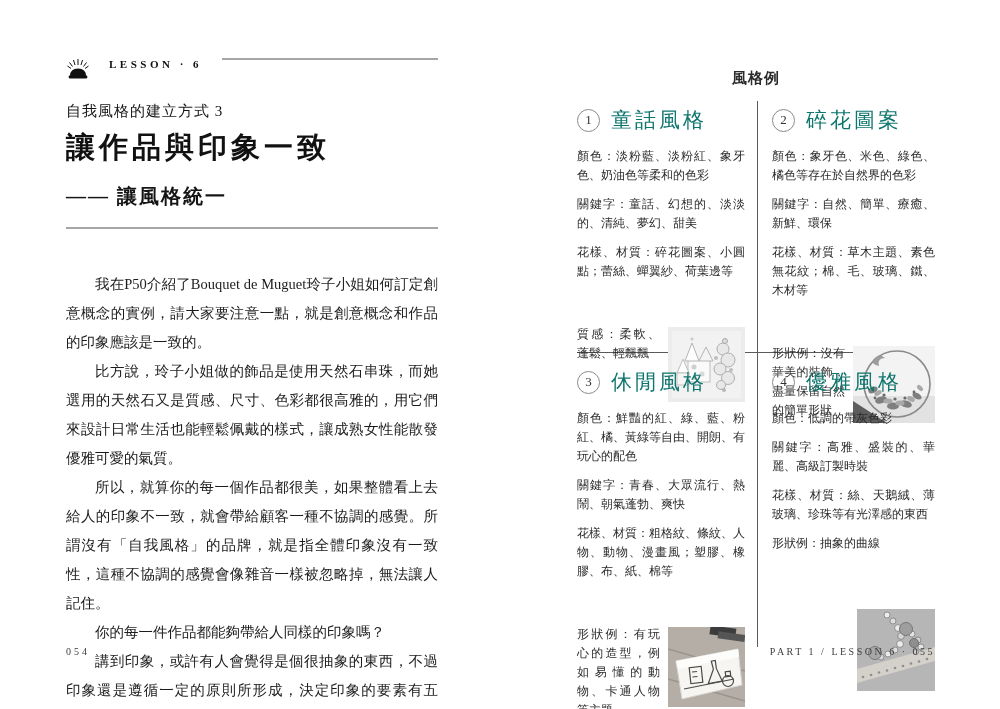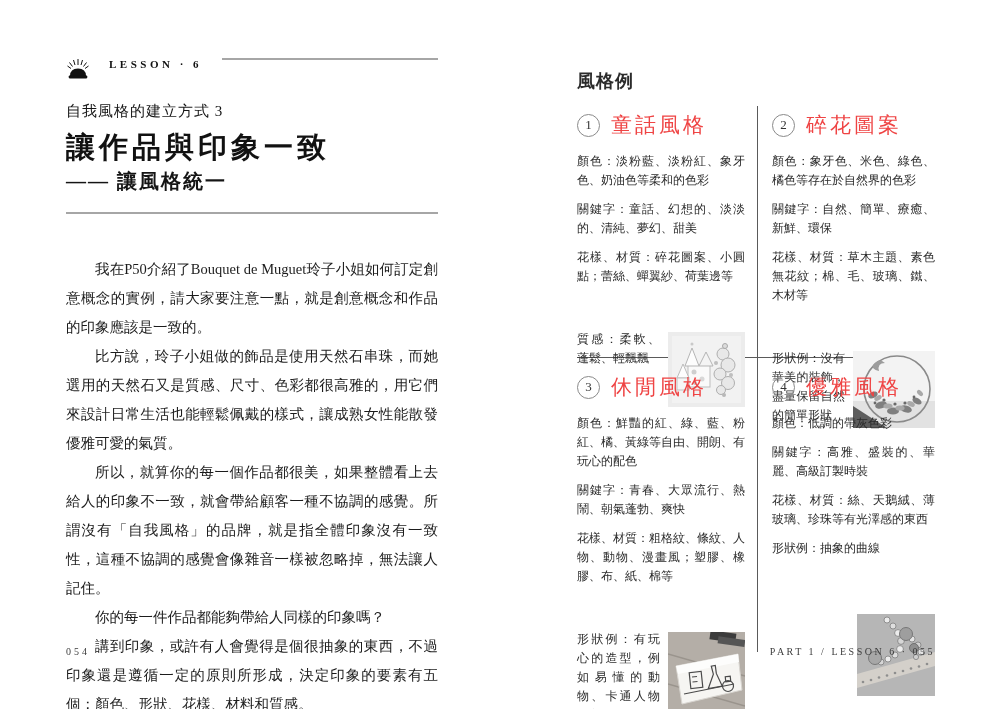--- a/index.html
+++ b/index.html
@@ -9,41 +9,41 @@
     -webkit-font-smoothing:antialiased;
   }
   
   #left-page{position:absolute;left:66px;top:58px;width:372px;}
   .lesson-row{display:flex;align-items:flex-start;height:22px;gap:12px;}
   .crown{width:24px;height:22px;margin-right:7px;flex:0 0 auto;}
   .lesson-label{font-size:11px;font-weight:bold;letter-spacing:3.5px;color:#111;white-space:nowrap;}
   .lesson-line{flex:1;height:2px;background:#a6a6a6;margin-left:8px;}
   .kicker{margin-top:22px;font-size:15px;font-weight:normal;letter-spacing:1px;color:#151515;}
   .title{margin:7px 0 0;font-size:29px;font-weight:bold;letter-spacing:4px;color:#111;}
-  .subtitle{font-size:20px;font-weight:bold;letter-spacing:2px;color:#151515;}
+  .subtitle{margin-top:15px;font-size:20px;font-weight:bold;letter-spacing:2px;color:#151515;}
   .rule{margin-top:17px;height:2px;background:#a6a6a6;}
   .body{margin-top:41px;font-size:14.5px;line-height:29px;text-align:justify;color:#1c1c1c;}
   .body p{margin:0;text-indent:2em;}
   
   #right-page{position:absolute;left:577px;top:58px;width:358px;
     font-family:"DejaVu Sans","Liberation Sans",sans-serif;color:#2b2b2b;}
-  .rp-header{font-size:18px;font-weight:600;letter-spacing:1px;padding-top:11px;}
+  .rp-header{font-size:15px;font-weight:600;letter-spacing:1px;padding-top:11px;text-align:center;}
   .grid{position:relative;margin-top:13px;height:546px;}
   .v-divider{position:absolute;left:180px;top:0;width:1px;height:546px;background:#5a5a5a;}
   .h-divider{position:absolute;left:0;top:251px;width:358px;height:1px;background:#5a5a5a;}
   .quad{position:absolute;}
   .q1{left:0;top:5px;width:168px;}
   .q2{left:195px;top:5px;width:163px;}
   .q3{left:0;top:267px;width:168px;}
   .q4{left:195px;top:267px;width:163px;}
   .quad-head{display:flex;align-items:center;margin-bottom:13px;}
   .circ{width:23px;height:23px;border:1px solid #8a8a8a;border-radius:50%;box-sizing:border-box;
     display:flex;align-items:center;justify-content:center;
     font-family:"Liberation Serif",serif;font-size:13px;color:#333;flex:0 0 auto;}
-  .quad-title{font-family:"Liberation Serif","DejaVu Serif",serif;font-size:21px;letter-spacing:3px;color:#ef4444;margin-left:11px;}
+  .quad-title{font-family:"Liberation Serif","DejaVu Serif",serif;font-size:21px;letter-spacing:3px;color:#0f766e;margin-left:11px;}
   .blk{margin:0 0 10px;font-size:12px;line-height:19px;text-align:justify;}
   .wrapblk{overflow:visible;margin-top:44px;}
   .wrapblk:after{content:"";display:block;clear:both;}
   .photo{float:right;margin:2px 0 4px 8px;font-size:0;line-height:0;}
   .photo svg{display:block;}
   .photo-standalone{margin-top:12px;}
   
   .folio{position:absolute;top:646px;font-size:10px;letter-spacing:3px;color:#3d3d3d;
     font-family:"Liberation Serif","DejaVu Serif",serif;}
   .folio-left{left:66px;}

